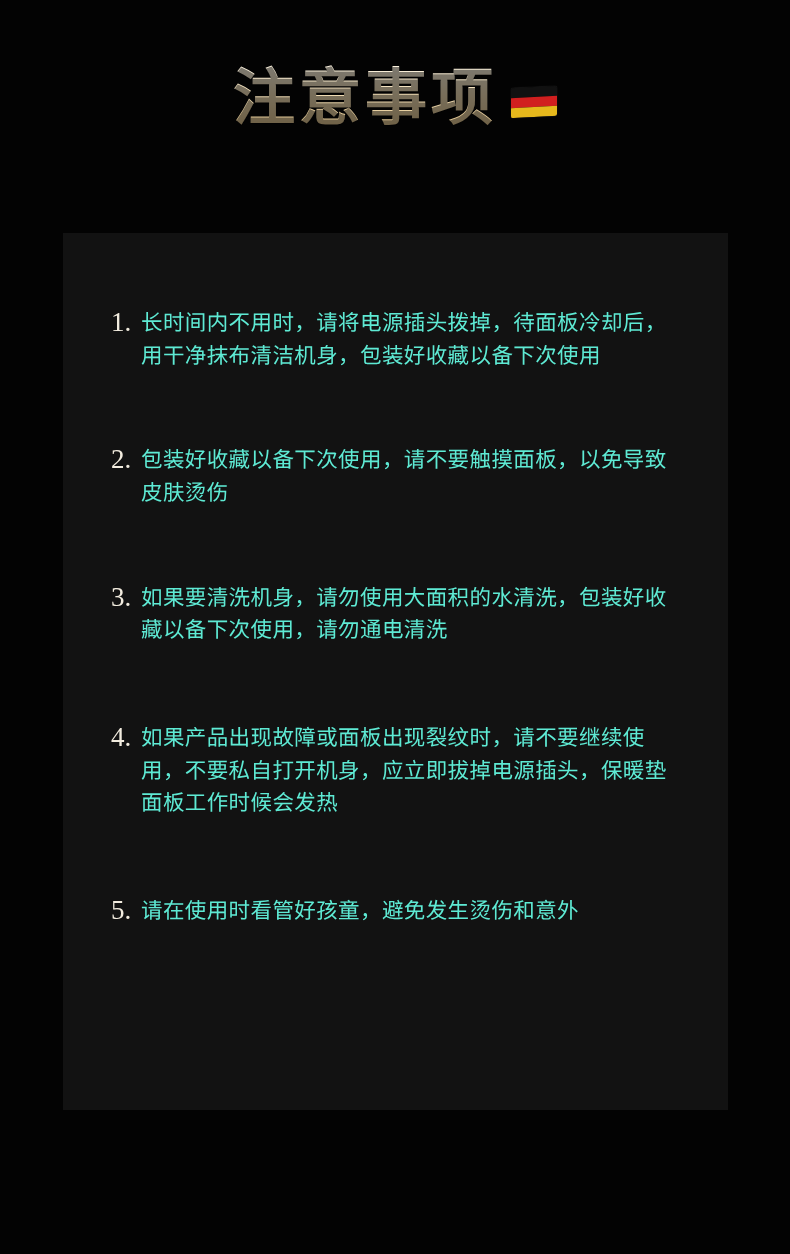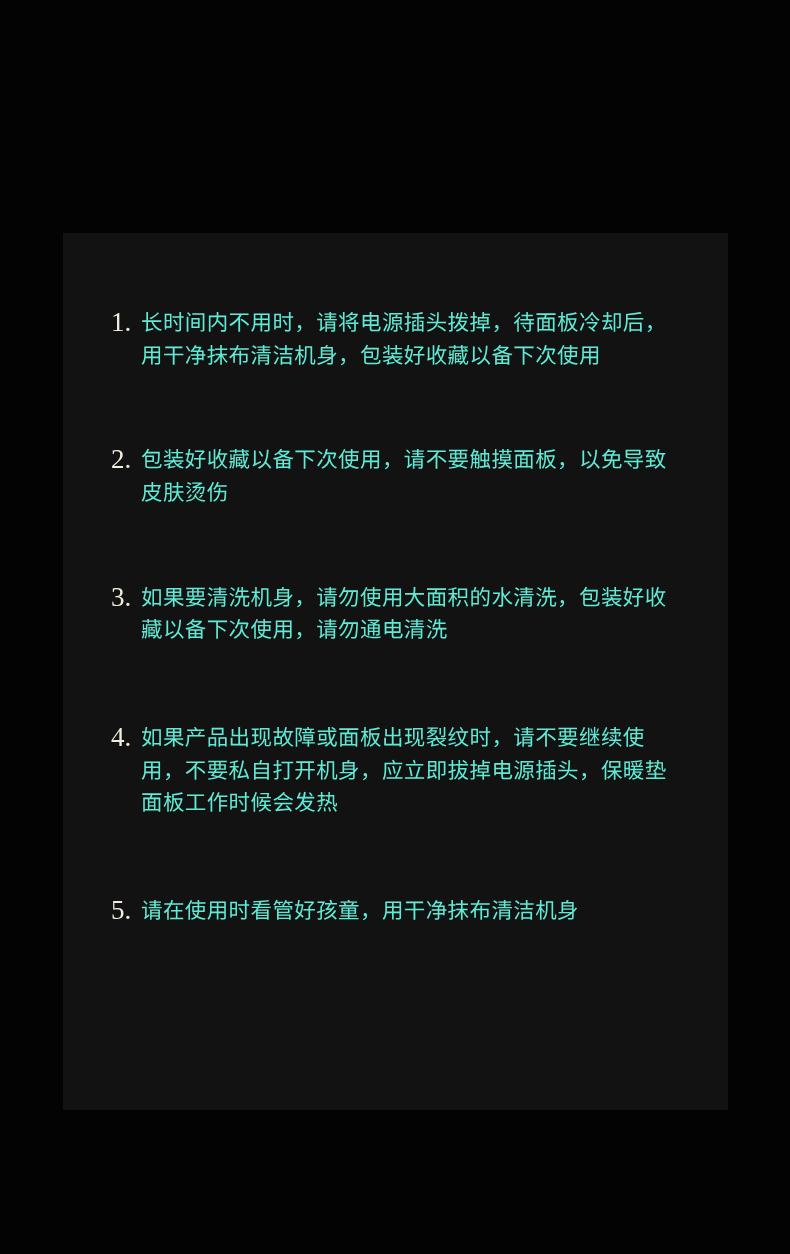--- a/index.html
+++ b/index.html
@@ -115,20 +115,28 @@
   .item.i2 { margin-top: 72px; }
   .item.i3 { margin-top: 72px; }
   .item.i4 { margin-top: 75px; }
   .item.i5 { margin-top: 75px; }
 </style>
 </head>
 <body>
 
 <div class="page">
 
+  <div class="title-wrap">
+    <span class="title-text">注意事项</span>
+    <span class="flag-icon">
+      <i class="flag-black"></i>
+      <i class="flag-red"></i>
+      <i class="flag-gold"></i>
+    </span>
+  </div>
 
   <div class="panel">
     <div class="list">
 
       <div class="item i1">
         <span class="item-num">1.</span>
         <span class="item-text">长时间内不用时，请将电源插头拨掉，待面板冷却后，用干净抹布清洁机身，包装好收藏以备下次使用</span>
       </div>
 
       <div class="item i2">
@@ -141,19 +149,19 @@
         <span class="item-text">如果要清洗机身，请勿使用大面积的水清洗，包装好收藏以备下次使用，请勿通电清洗</span>
       </div>
 
       <div class="item i4">
         <span class="item-num">4.</span>
         <span class="item-text">如果产品出现故障或面板出现裂纹时，请不要继续使用，不要私自打开机身，应立即拔掉电源插头，保暖垫面板工作时候会发热</span>
       </div>
 
       <div class="item i5">
         <span class="item-num">5.</span>
-        <span class="item-text">请在使用时看管好孩童，用干净抹布清洁机身</span>
+        <span class="item-text">请在使用时看管好孩童，避免发生烫伤和意外</span>
       </div>
 
     </div>
   </div>
 
 </div>
 
 </body></html>

